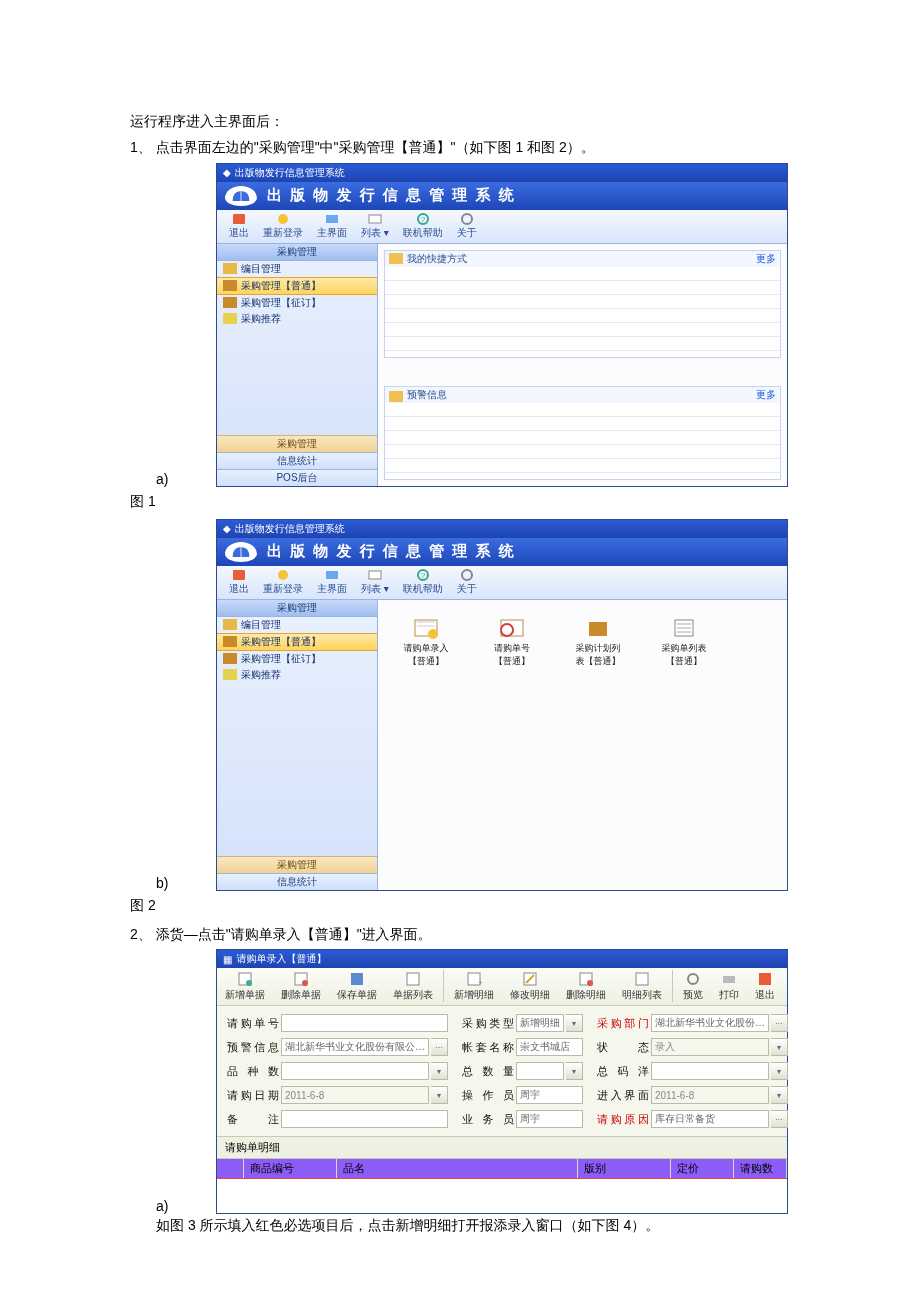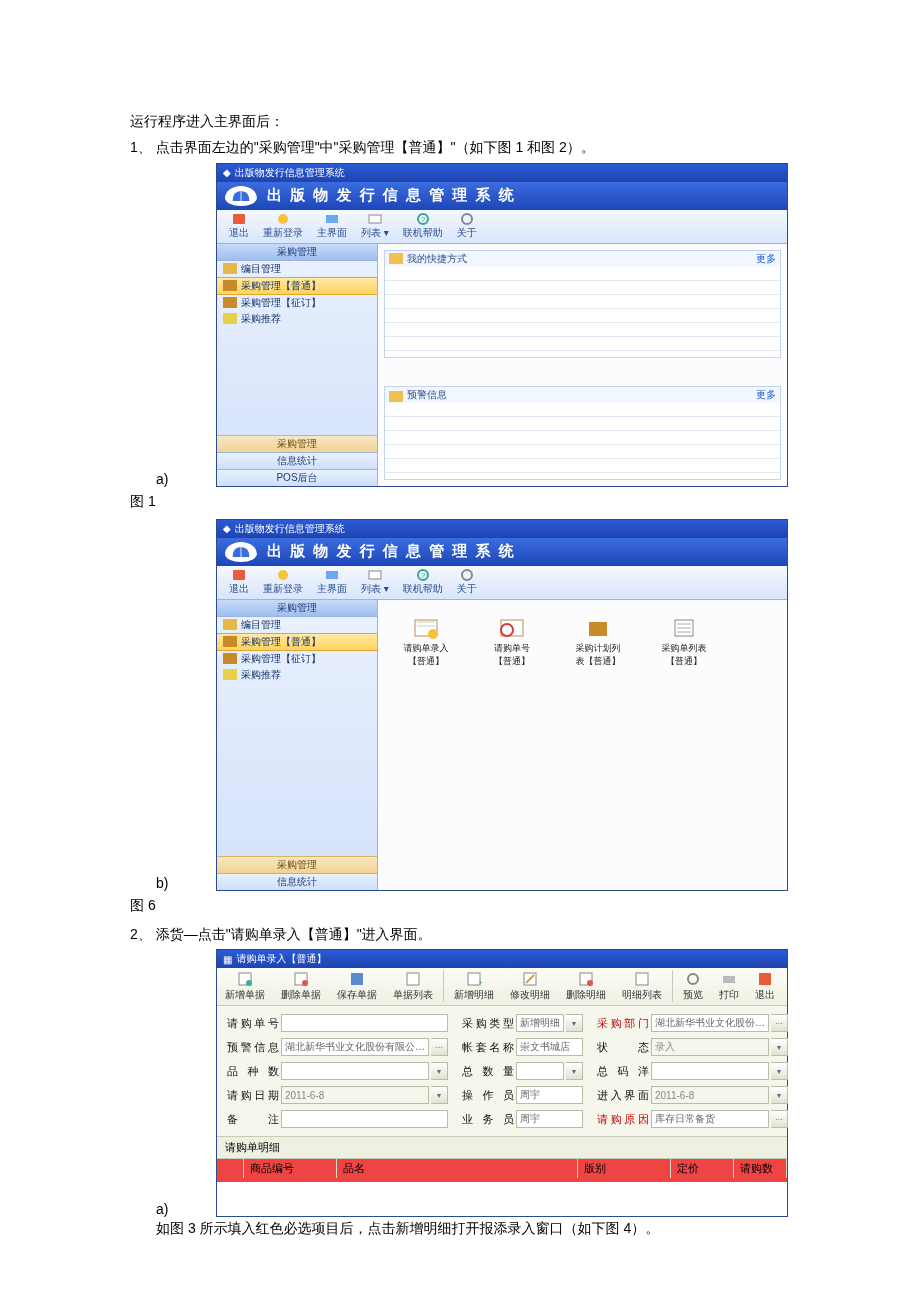--- a/index.html
+++ b/index.html
@@ -44,21 +44,21 @@
   .ftbtn .ic{width:18px;height:16px}
   .sep{width:1px;height:32px;background:#c7cbb5;margin:2px 2px}
   .form-body{background:#f5f6ec;padding:8px 10px;display:grid;grid-template-columns:1fr 1fr 1fr;gap:6px 14px;font-size:11px}
   .frow{display:flex;align-items:center;gap:2px}
   .lbl{width:52px;text-align:justify;text-align-last:justify;color:#111}
   .lbl.red{color:#c00}
   .inp{flex:1;height:16px;border:1px solid #b8bca6;background:#fff;font-size:10px;padding:0 3px;color:#666;display:flex;align-items:center;min-width:0;overflow:hidden;white-space:nowrap}
   .inp.gray{background:#f5f6ec;color:#888}
   .dd{width:16px;height:16px;border:1px solid #b8bca6;border-left:none;background:linear-gradient(#fff,#dfe3d0);display:flex;align-items:center;justify-content:center;font-size:8px;color:#5a6b8a}
   .detail-head{background:#eef0e2;padding:3px 8px;font-size:11px;border-top:1px solid #c7cbb5}
-  .grid-head{display:flex;background:#ef4444;border-top:1px solid #c7cbb5;border-bottom:4px solid #ef4444;font-size:11px}
+  .grid-head{display:flex;background:#8b5cf6;border-top:1px solid #c7cbb5;border-bottom:1px solid #ef4444;font-size:11px}
   .gh{padding:2px 6px;border-right:1px solid #d6d9c6}
   .grid-body{height:34px;background:#fff}
 </style>
 </head>
 <body>
 
 <div class="page">
   <p class="para">运行程序进入主界面后：</p>
   <p class="para">1、 点击界面左边的"采购管理"中"采购管理【普通】"（如下图 1 和图 2）。</p>
 
@@ -302,21 +302,21 @@
                   </svg>
                   <span style="white-space:pre-line">采购单列表
 【普通】</span>
                 </div>
             </div>
           </div>
         </div>
       </div>
     </div>
   </div>
-  <p class="fig-label">图 6</p>
+  <p class="fig-label">图 2</p>
 
   <p class="para">2、 添货—点击"请购单录入【普通】"进入界面。</p>
 
   <div class="item-row">
     <div class="item-marker">a)</div>
     <div class="fig-wrap" style="margin-left:30px">
       <div class="form-shot">
         <div class="form-title">
             <span>▦</span>
             <span>请购单录入【普通】</span>

